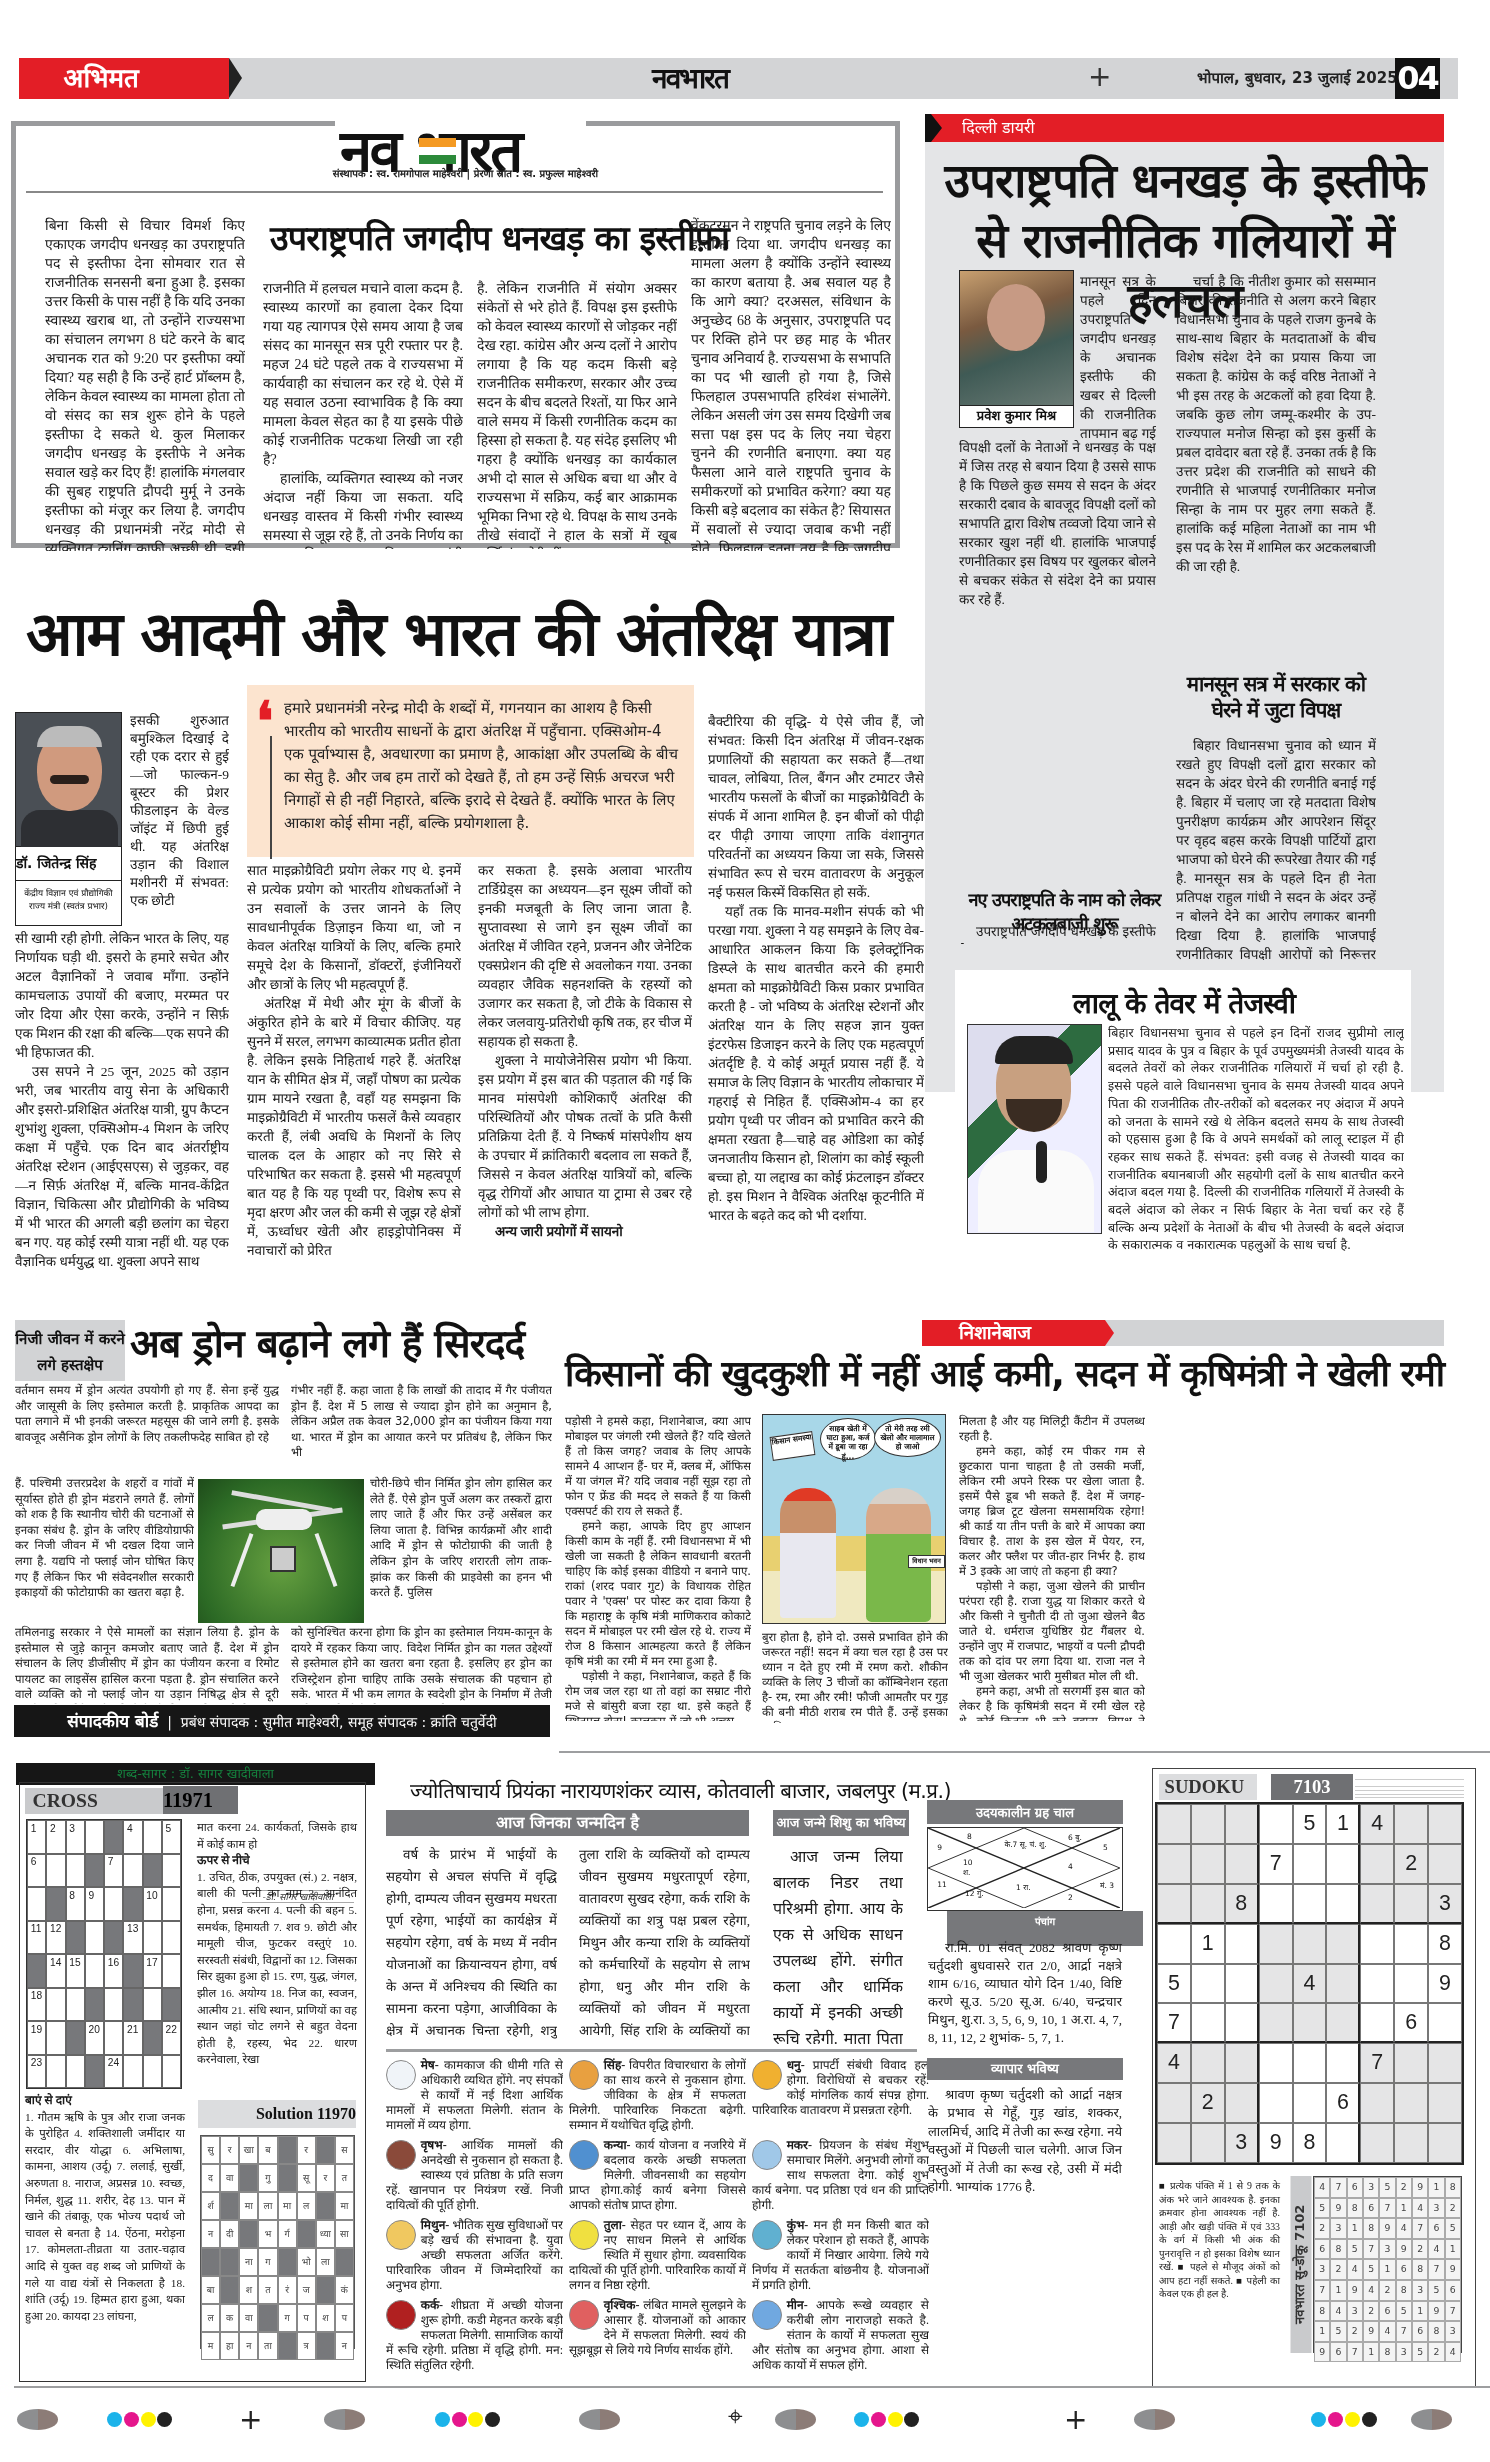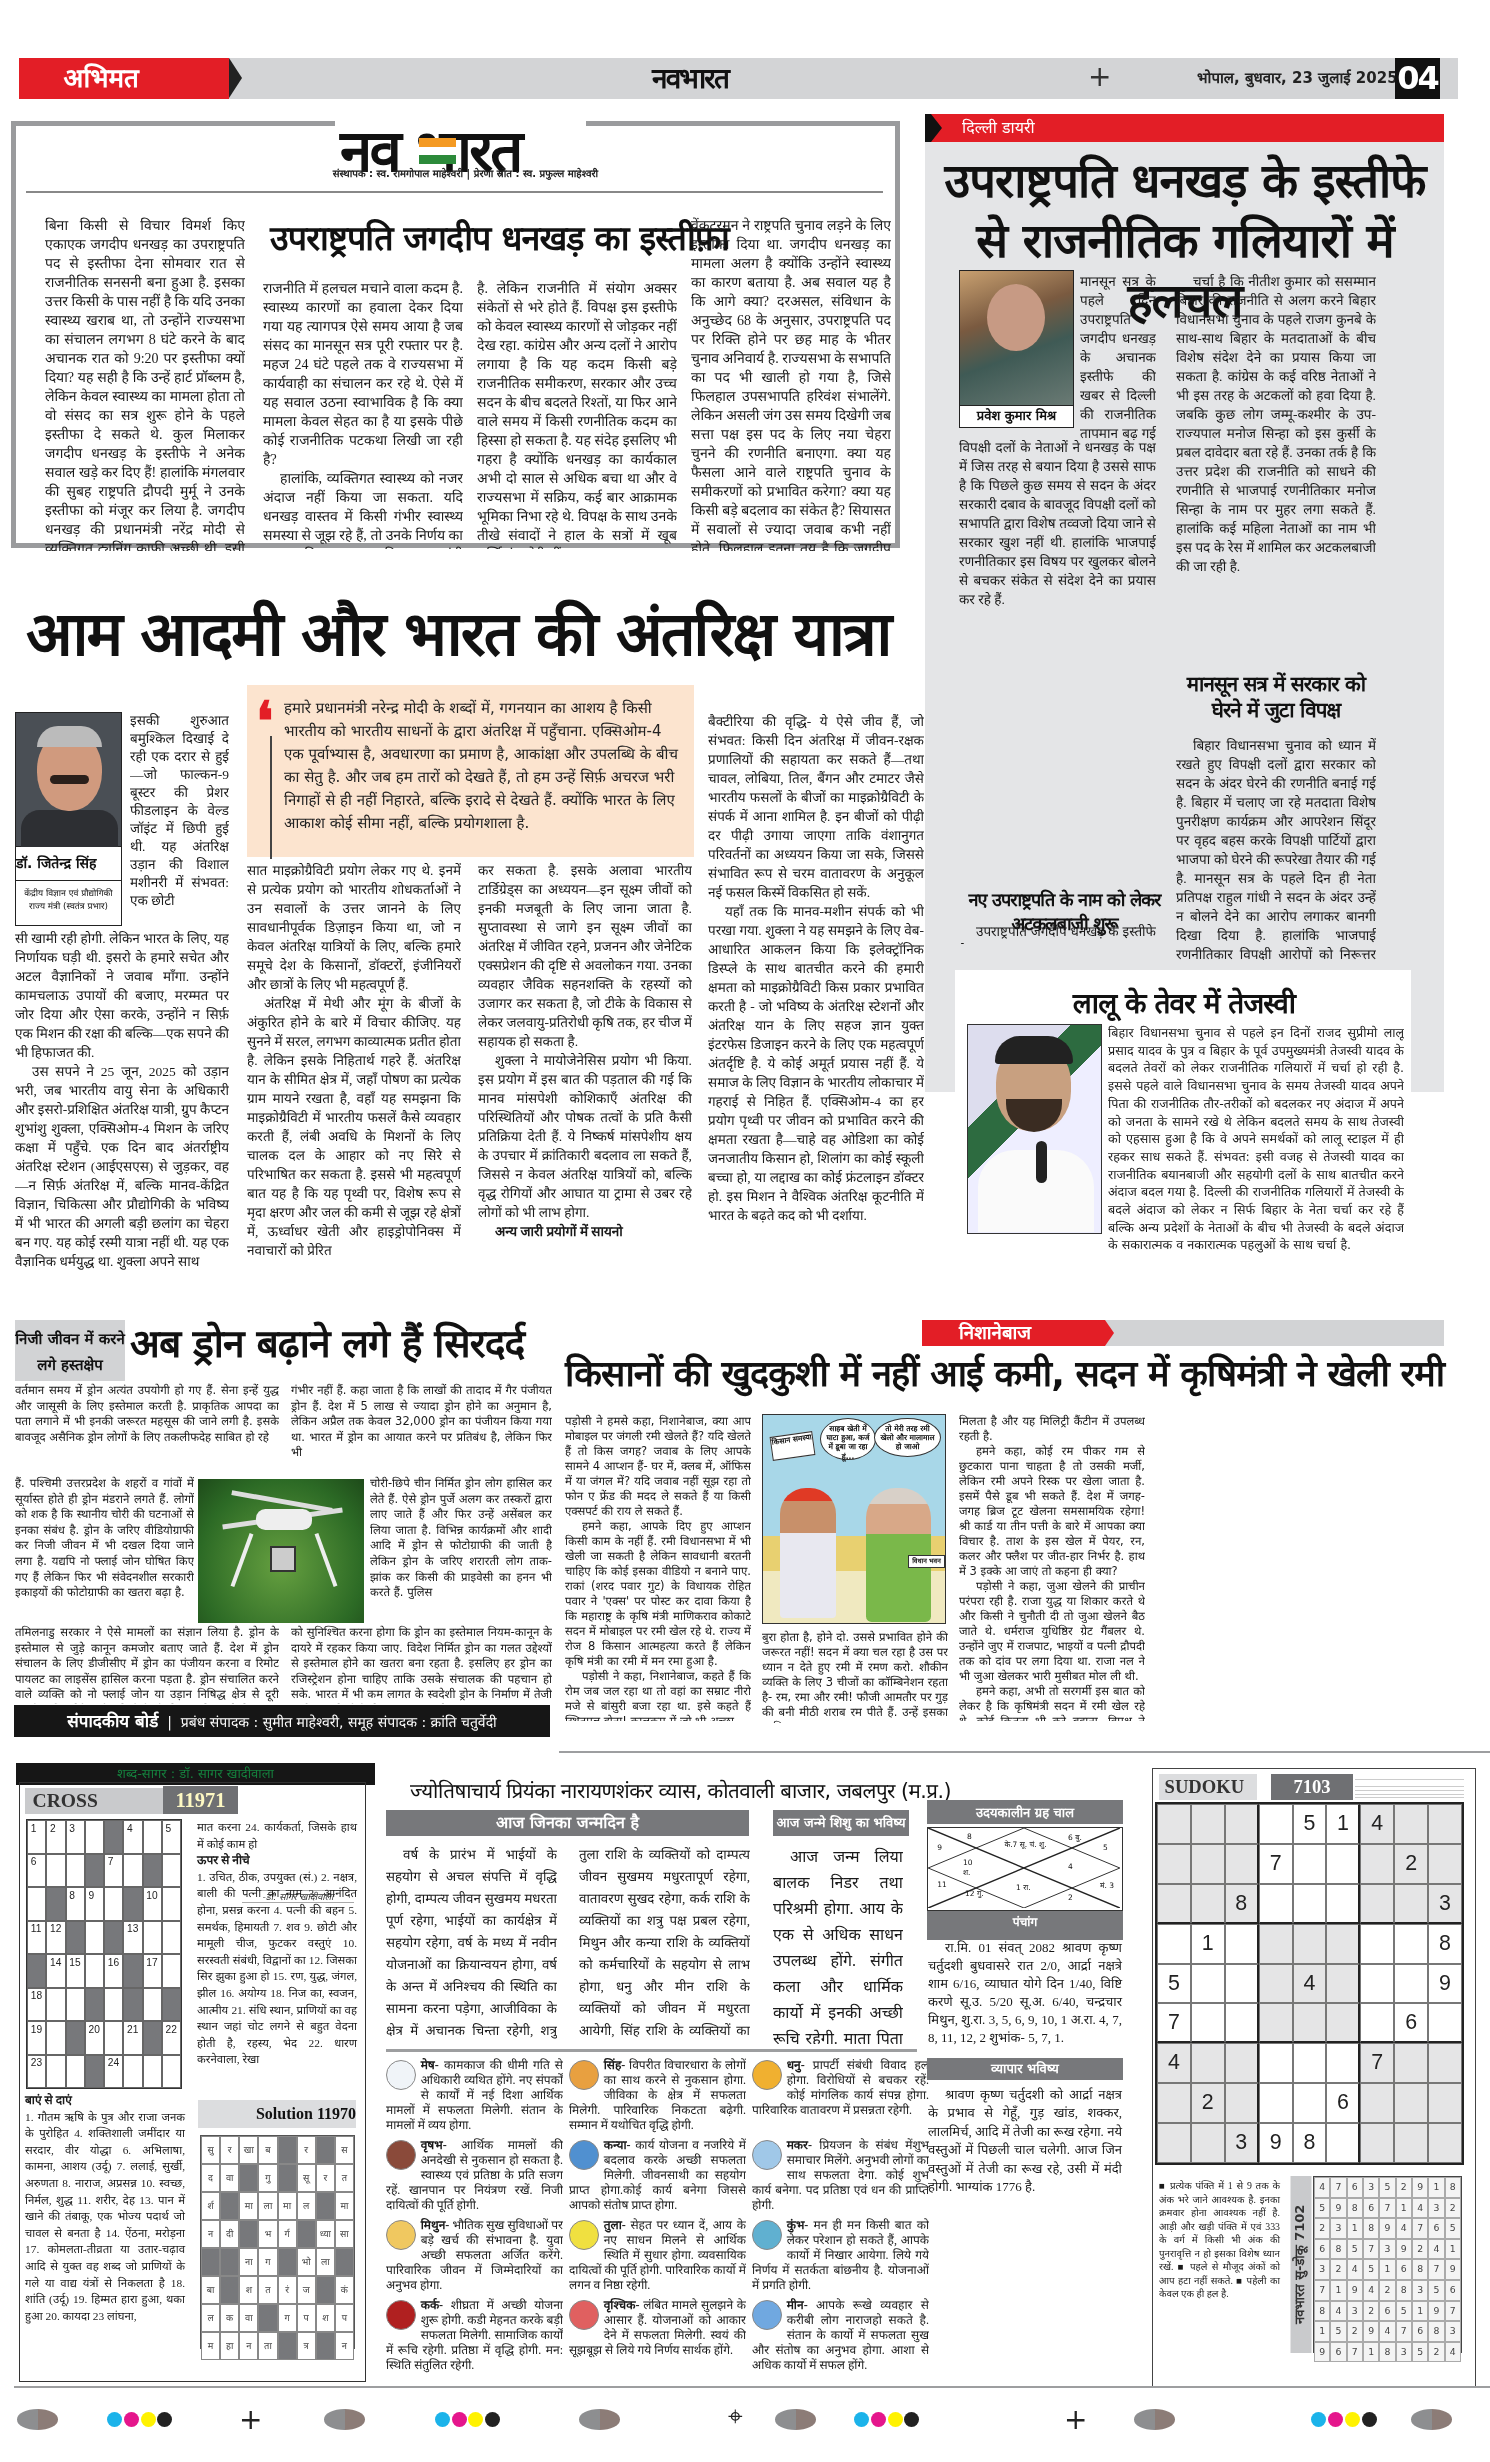--- a/index.html
+++ b/index.html
@@ -79,21 +79,21 @@
 .bubble{position:absolute;background:#fff;border:1.4px solid #333;border-radius:50%;font-size:7.5px;text-align:center;font-weight:bold;padding:4.7px 2.8px;line-height:9.3px}
 #cart-sign{left:771px;top:1434px;width:43px;height:24px;background:#fff;border:1.4px solid #333;font-size:7.5px;font-weight:bold;text-align:center;line-height:10.2px;transform:rotate(-8deg)}
 #cart-farmer{left:780px;top:1488px;width:56px;height:130px;border-radius:26px 26px 3.7px 3.7px;background:linear-gradient(#e03a25 0 10%,#c8906a 10% 35%,#e8e8f0 35%)}
 #cart-min{left:866px;top:1488px;width:65px;height:134px;border-radius:30px 30px 5.6px 5.6px;background:linear-gradient(#d8d0c8 0 12%,#d8a888 12% 34%,#7ab84a 34%)}
 #cart-vb{left:908px;top:1555px;width:37px;height:13px;background:#fff;border:0.9px solid #333;font-size:6.5px;font-weight:bold;text-align:center;line-height:11.2px}
 
 #sagar-bar{left:16px;top:1763px;width:359px;height:22.4px;background:#161616;color:#15803d;text-align:center;font-size:13px;line-height:22.4px}
 #cw-frame{left:18.6px;top:1782px;width:347px;height:228px;border:1.4px solid #333;border-bottom:none}
 #cw-frame2{left:18.6px;top:2002px;width:347px;height:380px;border:1.4px solid #333;border-top:none}
 #cw-head{left:25px;top:1788px;width:138px;height:26px;background:#c9cacc;font-family:"Liberation Serif",serif;font-weight:bold;font-size:19.6px;line-height:26px;padding-left:7.5px;color:#333}
-#cw-num{left:163px;top:1786px;width:75px;height:28px;background:#6f7073;color:#fef9c3;font-family:"Liberation Serif",serif;font-weight:bold;font-size:20.5px;line-height:28px;text-align:center}
+#cw-num{left:163px;top:1786px;width:75px;height:28px;background:#6f7073;color:#000000;font-family:"Liberation Serif",serif;font-weight:bold;font-size:20.5px;line-height:28px;text-align:left}
 #cw-by{left:242px;top:1890px;width:112px;font-size:9.3px;font-style:italic;text-align:center;color:#333;border-top:0.9px solid #aaa;border-bottom:0.9px solid #aaa;line-height:11.2px}
 #cw-grid{left:26px;top:1819px;width:156px;height:270px;display:grid;grid-template-columns:repeat(8,1fr);grid-template-rows:repeat(8,1fr);border:1.9px solid #333}
 .cwc{border:0.5px solid #666;font-size:10.2px;font-family:"Liberation Sans",sans-serif;padding:1.9px 0 0 2.8px;background:#fff;color:#222}
 .cwc.b{background:#77787b}
 #cw-clues-r{left:197px;top:1819px;width:160px;font-size:11.4px;line-height:16.6px}
 #cw-clues-l{left:25px;top:2092px;width:160px;font-size:11.4px;line-height:16.6px}
 .cwhd{font-weight:bold;font-size:12px}
 #sol-head{left:198px;top:2100px;width:158px;height:28px;background:#dcdddf;font-family:"Liberation Serif",serif;font-weight:bold;font-size:16px;text-align:right;line-height:28px}
 #sol-grid{left:200px;top:2135px;width:155px;height:214px;display:grid;grid-template-columns:repeat(8,1fr);grid-template-rows:repeat(8,1fr);border:1.4px solid #555}
 .sc{border:0.5px solid #888;font-size:9.3px;text-align:center;line-height:26px;color:#444;background:#fff}
@@ -105,21 +105,21 @@
 #child-bar{left:773px;top:1810px;width:136px;height:26px;font-size:13px}
 #bday-c1{left:386px;top:1844px;width:171px}
 #bday-c2{left:579px;top:1844px;width:171px}
 #child-text{left:773px;top:1844px;width:130px;font-size:16px;line-height:26px}
 #astro-rule{left:386px;top:2049px;width:531px;height:2.8px;background:#9d9ea0}
 .rashi{position:absolute;width:177px;font-size:12px;line-height:15px}
 .rashi b{font-weight:bold}
 .zicon{float:left;width:30px;height:30px;border-radius:50%;margin:1.9px 4.7px 0 0;border:0.9px solid #888}
 #graha-bar{left:927px;top:1800px;width:196px;height:24px;font-size:13px}
 #kundli{left:927px;top:1827px;width:196px;height:84px;border:1.9px solid #333}
-#panch-bar{left:927px;top:1911px;width:196px;height:29px;font-size:12px;line-height:22.4px}
+#panch-bar{left:947px;top:1911px;width:196px;height:35px;font-size:10px;line-height:22.4px}
 #panch-text{left:928px;top:1939px;width:194px;font-size:13px;line-height:18px}
 #vyap-bar{left:927px;top:2058px;width:196px;height:22.4px;font-size:13px;line-height:22.4px}
 #vyap-text{left:928px;top:2086px;width:194px;font-size:13px;line-height:18.4px}
 
 #sd-frame{left:1152px;top:1768px;width:324px;height:619px;border:1.4px solid #444}
 #sd-head{left:1159px;top:1774px;width:98px;height:26px;background:#dcdddf;font-family:"Liberation Serif",serif;font-weight:bold;font-size:18.6px;line-height:26px;padding-left:5.6px;color:#333}
 #sd-num{left:1271px;top:1774px;width:82px;height:26px;background:#6f7073;color:#fff;font-family:"Liberation Serif",serif;font-weight:bold;font-size:18.6px;line-height:26px;text-align:center}
 #sd-lines{left:1355px;top:1776px;width:109px;height:23px;background:repeating-linear-gradient(#fff 0 2.8px,#ccc 2.8px 3.7px)}
 #sd-grid{left:1155px;top:1802px;width:309px;height:363px;display:grid;grid-template-columns:repeat(9,1fr);grid-template-rows:repeat(9,1fr);border:2.8px solid #222}
 .sdc{border:0.5px solid #777;font-family:"Liberation Sans",sans-serif;font-size:21.4px;text-align:center;line-height:37px;color:#222}

